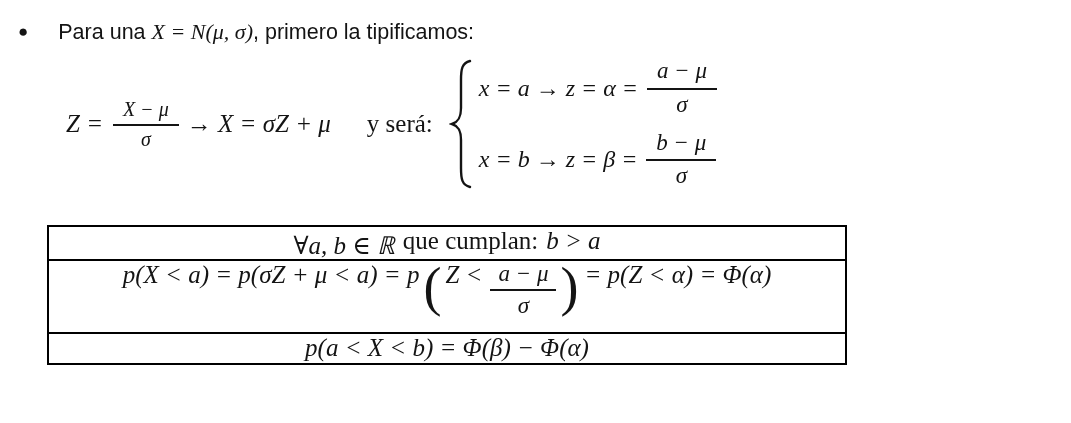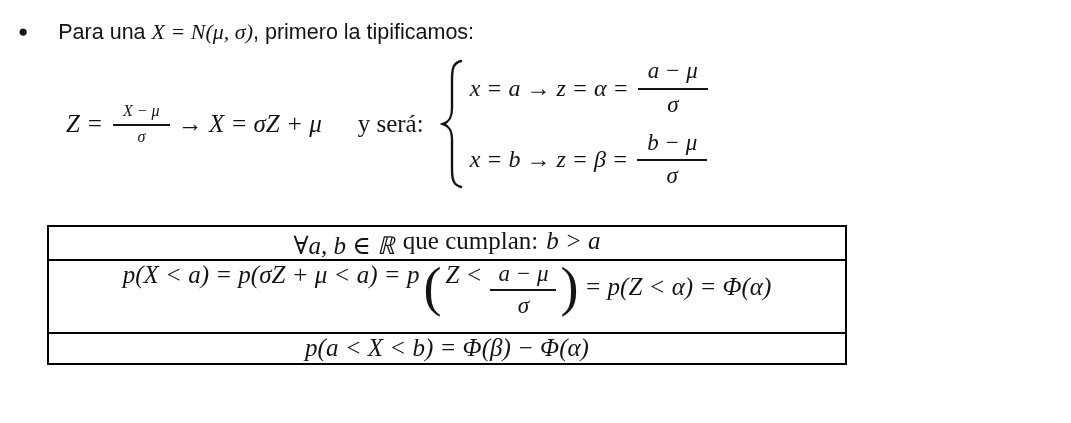--- a/index.html
+++ b/index.html
@@ -58,21 +58,21 @@
     flex-direction: column;
     align-items: center;
     text-align: center;
     line-height: 1.15;
   }
   .frac .num {
     padding: 0 10px 3px 10px;
     border-bottom: 2px solid #141414;
   }
   .frac .den { padding-top: 2px; }
-  .main-frac { margin: 0 8px 0 10px; font-size: 16px; }
+  .main-frac { margin: 0 8px 0 10px; font-size: 20px; }
   .arrow-part { margin-right: 36px; font-style: italic; }
   .connector { margin-right: 16px; }
   .brace-icon { flex: 0 0 auto; margin-right: 4px; }
   .cases {
     display: flex;
     flex-direction: column;
     gap: 12px;
   }
   .case {
     display: flex;
@@ -119,21 +119,21 @@
     line-height: 1;
     font-weight: 400;
     position: relative;
     top: -1px;
     margin: 0 2px;
   }
   .inline-frac { font-size: 23px; margin: 0 2px; }
   .inline-frac .num { padding: 0 8px 2px 8px; }
   .seg-left { margin-right: 2px; }
   .seg-mid { margin: 0 6px 0 2px; }
-  .seg-right { margin-left: 4px; margin-top: 12px; }
+  .seg-right { margin-left: 4px; }
 </style>
 </head>
 <body>
 
 <div class="canvas">
 
   <div class="bullet-row">
     <span class="bullet">●</span>
     <span class="intro-text"><span>Para una </span><span class="mathit intro-math">X = N(μ, σ)</span><span>, primero la tipificamos:</span></span>
   </div>

